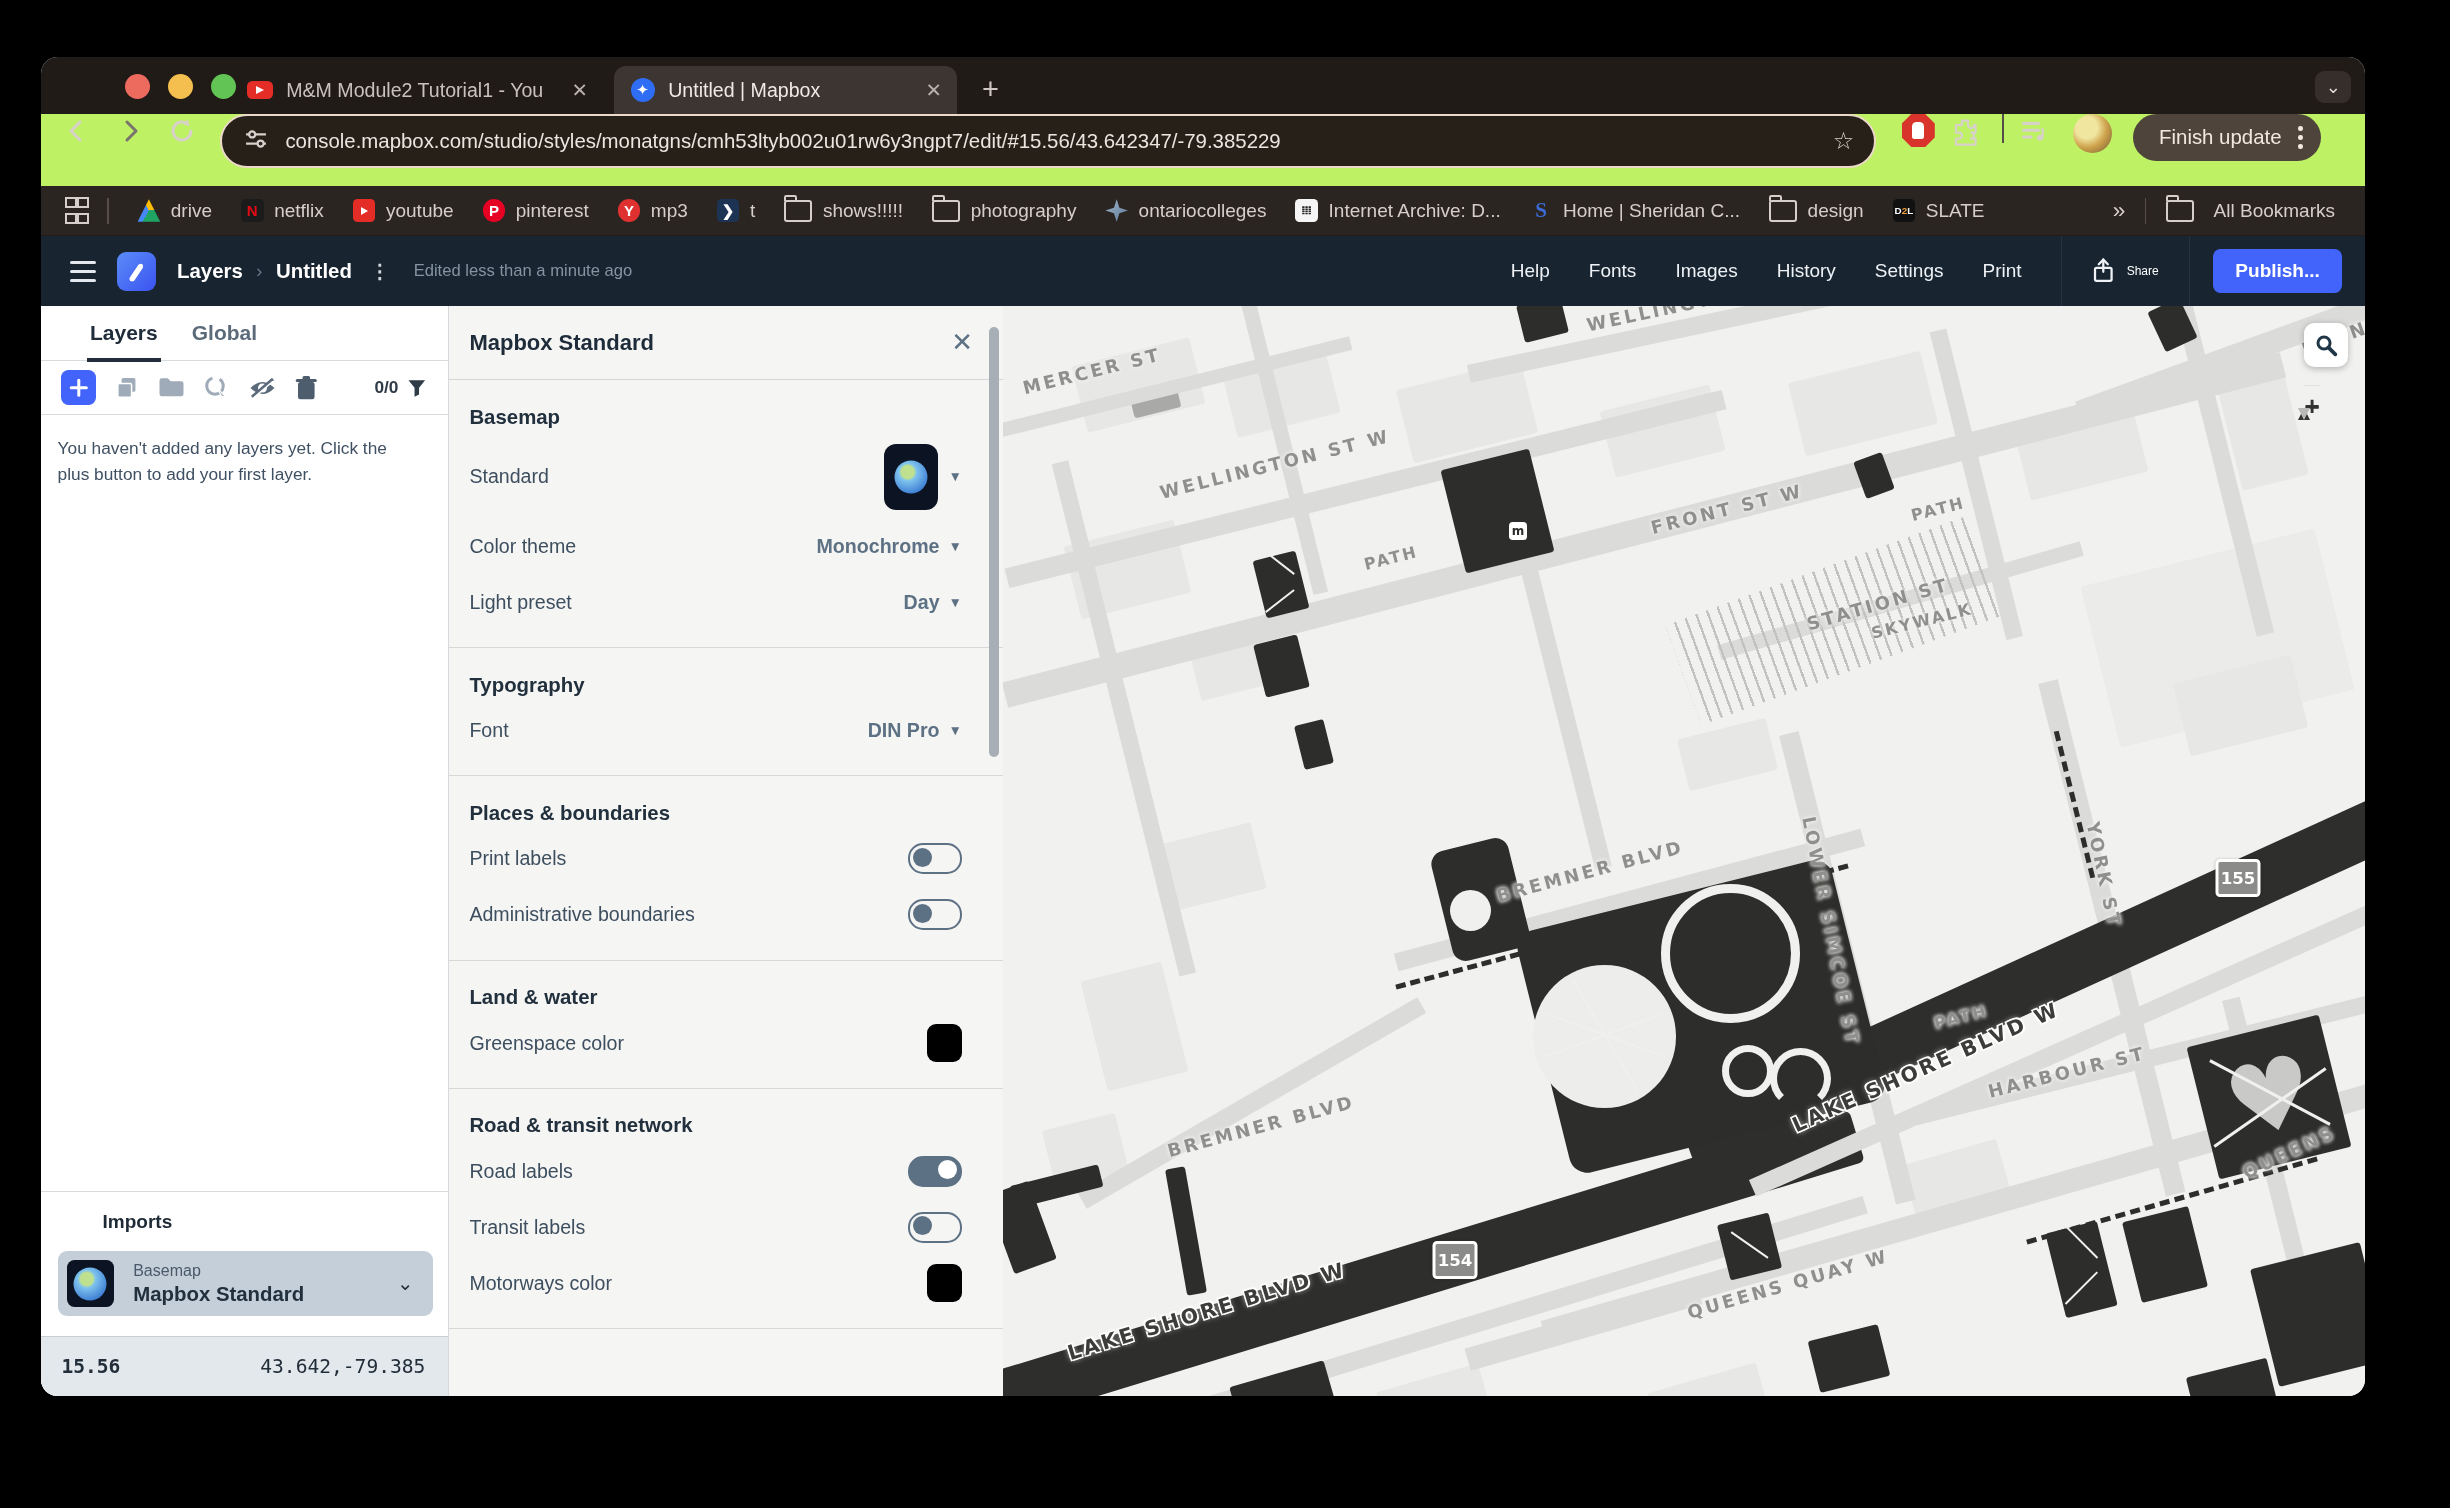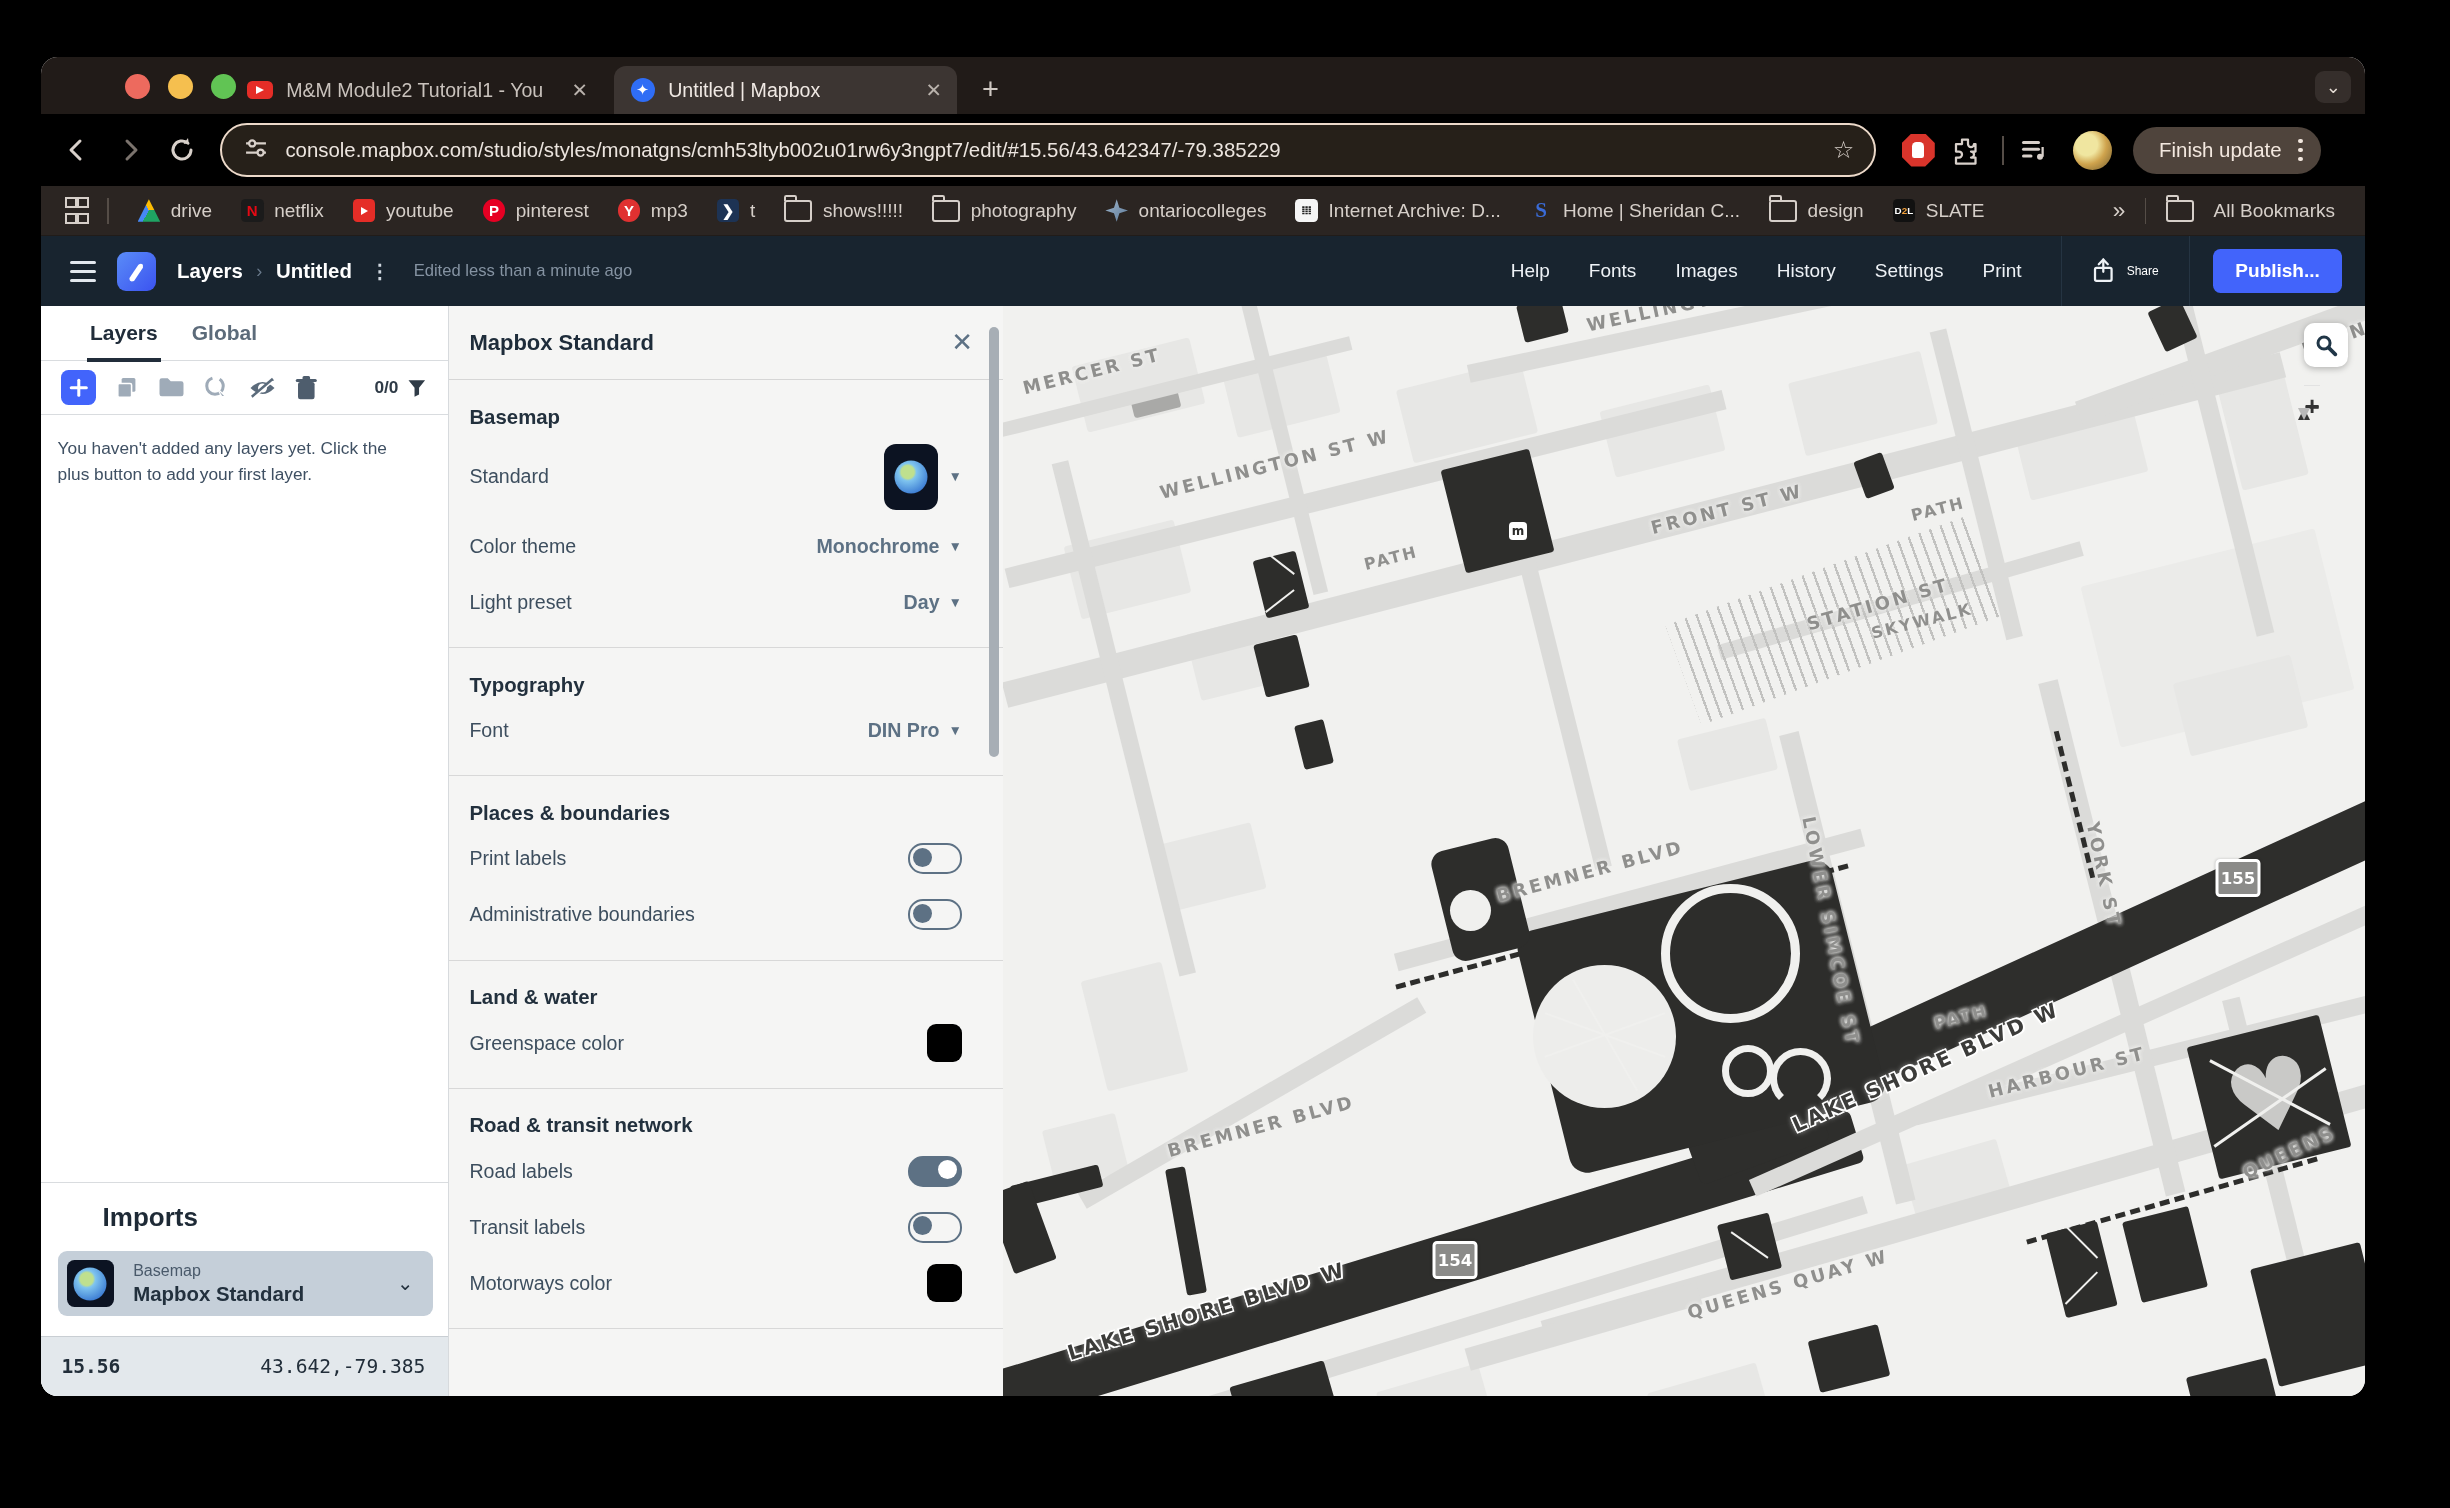--- a/index.html
+++ b/index.html
@@ -22,21 +22,21 @@
   .tab-chevron{position:absolute;right:13.6px;top:13.6px;width:36px;height:32px;background:#352e2b;
                border-radius:9px;color:#e6ddd5;display:flex;align-items:center;justify-content:center;font-size:18px;}
   
   .fav{display:inline-flex;align-items:center;justify-content:center;flex:none;}
   .fav-youtube{width:26px;height:18px;background:#e52d27;border-radius:5.3px;position:relative;}
   .fav-youtube:before{content:"";position:absolute;left:9.8px;top:4.5px;border-left:8.3px solid #fff;
      border-top:4.5px solid transparent;border-bottom:4.5px solid transparent;}
   .fav-mapbox{width:24px;height:24px;background:#2f6df5;border-radius:50%;position:relative;}
   .fav-mapbox:before{content:"✦";color:#fff;font-size:15px;line-height:24px;width:100%;text-align:center;position:absolute;}
   
-  .toolbar{height:72px;background:#000000;display:flex;align-items:center;flex:none;position:relative;}
+  .toolbar{height:72px;background:#bef264;display:flex;flex:none;position:relative;}
   .navbtn{width:33px;height:33px;margin-left:19.6px;color:#d8d0ca;font-size:26px;display:flex;
           align-items:center;justify-content:center;}
   .navbtn.dim{color:#7b736d;}
   .urlpill{height:50px;border:2.3px solid #ecd9c9;border-radius:27px;background:#262019;
            margin-left:21px;width:1652px;display:flex;align-items:center;color:#ece5df;font-size:20.4px;}
   .urlpill .tune{margin:0 16.6px 0 21px;}
   .urlpill .url{flex:1;white-space:nowrap;overflow:hidden;}
   .urlpill .star{margin-right:19.6px;font-size:24px;color:#d8d0ca;}
   .ticon{width:30px;height:30px;}
   .hand{width:33px;height:33px;background:#d9342b;border-radius:7.5px;margin-left:26px;
@@ -98,21 +98,21 @@
   .stab{font-size:21px;font-weight:bold;color:#212d3a;margin-left:49px;height:100%;display:flex;align-items:center;position:relative;}
   .stab.inactive{color:#5c6b7a;margin-left:34px;}
   .stab.active:after{content:"";position:absolute;left:-3px;right:-3px;bottom:-1.5px;height:3.8px;background:#212d3a;}
   .stoolbar{height:53px;display:flex;align-items:center;border-bottom:1.5px solid #d9dcdf;flex:none;}
   .addbtn{width:35px;height:35px;background:#4264fb;border-radius:7.5px;margin-left:20.4px;
           display:flex;align-items:center;justify-content:center;}
   .sicon{margin-left:18px;display:flex;}
   .counter{margin-left:auto;font-size:17.3px;font-weight:bold;color:#2f3b47;display:flex;align-items:center;gap:9px;margin-right:21px;}
   .emptymsg{padding:19.6px 30px 0 16.6px;font-size:17.3px;line-height:26px;color:#3f5063;}
   .imports{border-top:1.5px solid #d9dcdf;padding:19.6px 15px 19.6px 16.6px;flex:none;}
-  .imports h3{margin:0 0 18px 45px;font-size:26px;color:#1e2a36;}
+  .imports h3{margin:0 0 18px 45px;font-size:19px;color:#1e2a36;}
   .importcard{background:#c5cfd9;border-radius:9px;height:65px;display:flex;align-items:center;}
   .thumb{width:47px;height:47px;border-radius:7.5px;background:#0c1322;position:relative;overflow:hidden;flex:none;}
   .thumb i{position:absolute;left:50%;top:50%;width:33px;height:33px;border-radius:50%;transform:translate(-50%,-50%);
            background:radial-gradient(circle at 40% 35%, #bfe08e 0 22%, #7fc4ef 30%, #3f7fd4 75%, #1c3f77);}
   .importcard .thumb{margin-left:9px;}
   .ictext{margin-left:19.6px;}
   .ictype{font-size:16px;color:#49596a;}
   .icname{font-size:20.4px;font-weight:bold;color:#22303d;margin-top:3px;}
   .icchev{margin-left:auto;margin-right:19.6px;font-size:19.6px;color:#22303d;}
   .statusbar{height:59px;background:#e3e8ec;border-top:1.5px solid #c9ced3;display:flex;align-items:center;flex:none;

